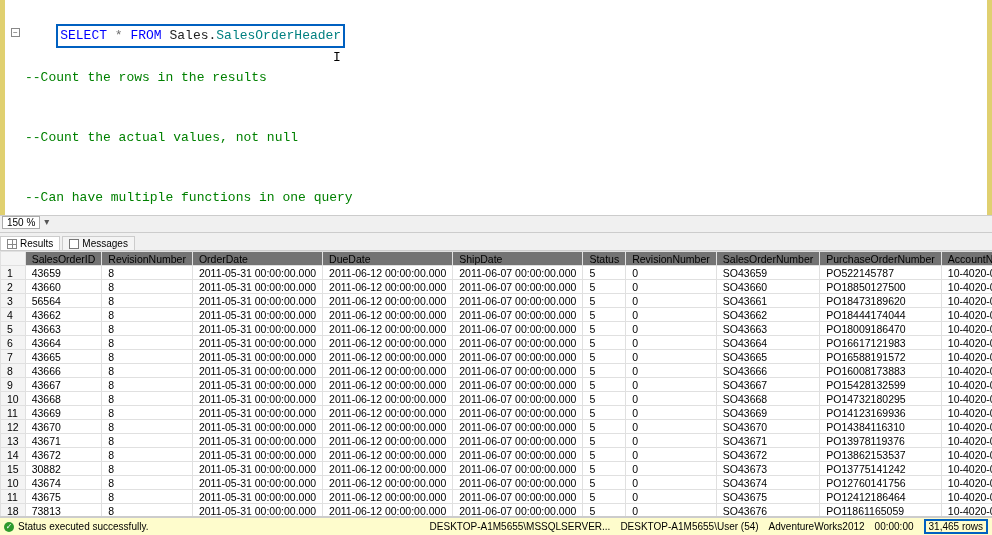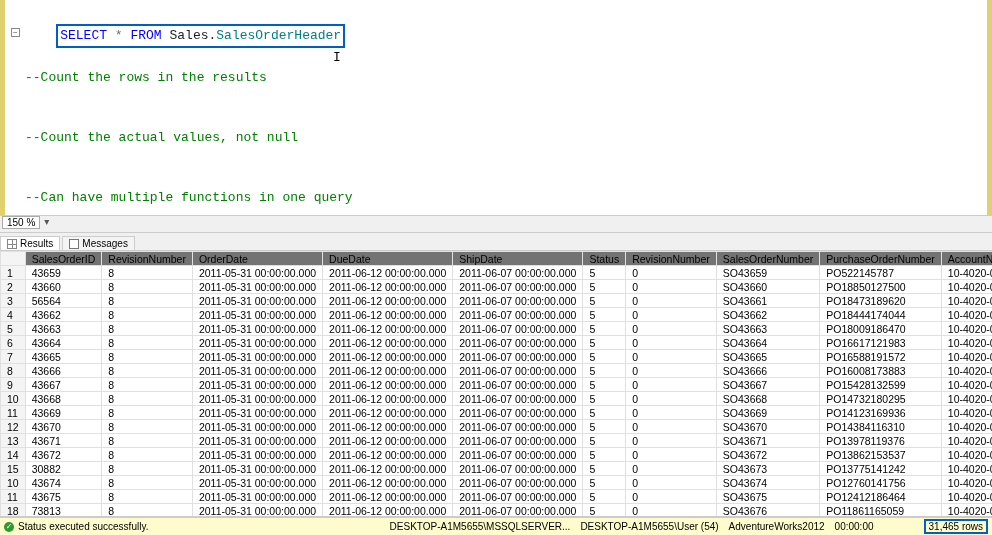--- a/index.html
+++ b/index.html
@@ -182,21 +182,20 @@
     .status-right {
       margin-left: auto;
       display: flex;
       align-items: center;
       gap: 10px;
       padding-left: 48px;
     }
     .row-count-box {
       border: 2px solid #0060c0;
       padding: 0 3px;
-      margin-left: 40px;
     }
   </style>
 </head>
 <body>
 
 <div class="editor-pane">
   <div class="collapse-minus">−</div>
   <div class="code-line">
     <span class="code-highlight"><span class="kw">SELECT</span> <span class="star">*</span> <span class="kw">FROM</span> <span class="schema">Sales.</span><span class="tbl">SalesOrderHeader</span></span>
   </div>

